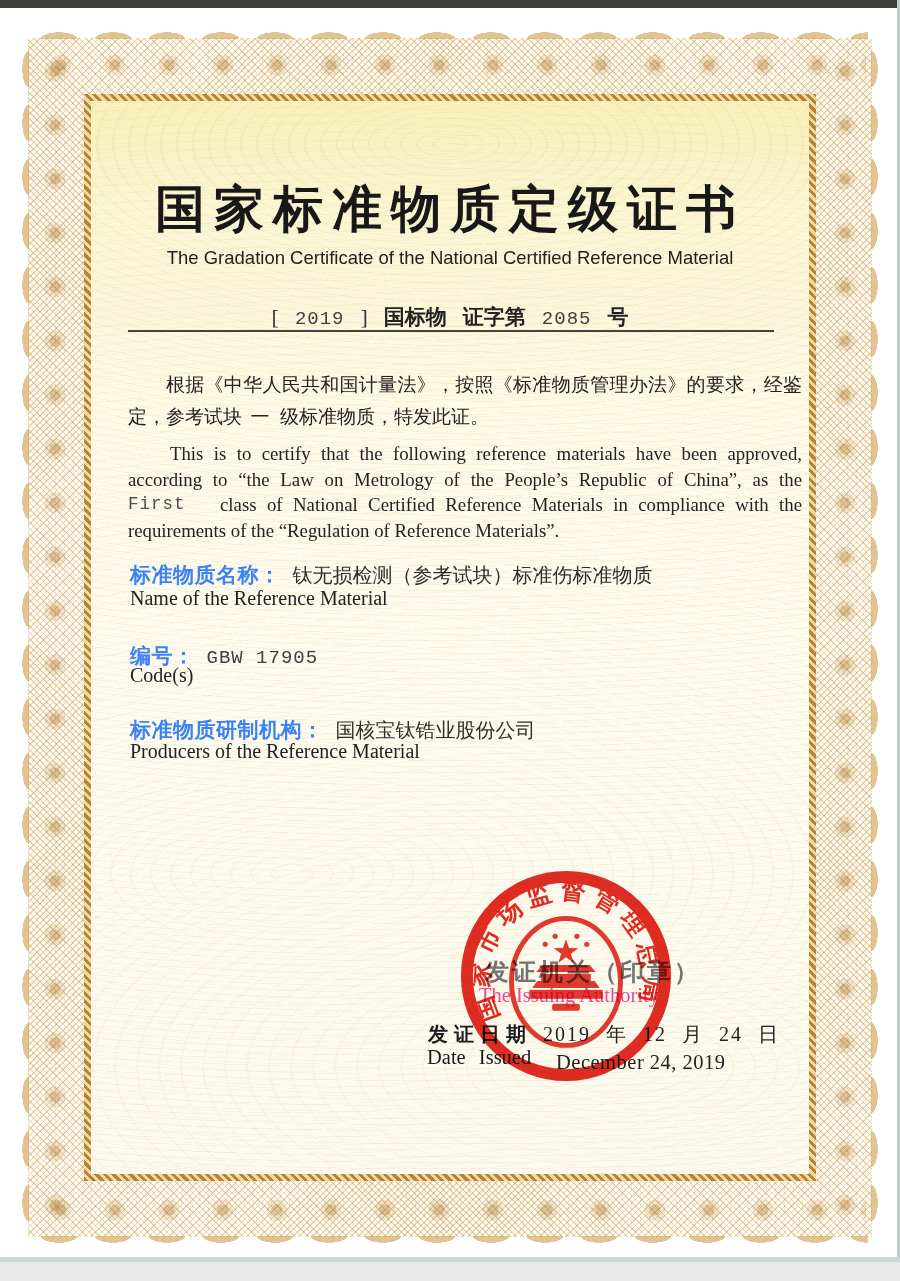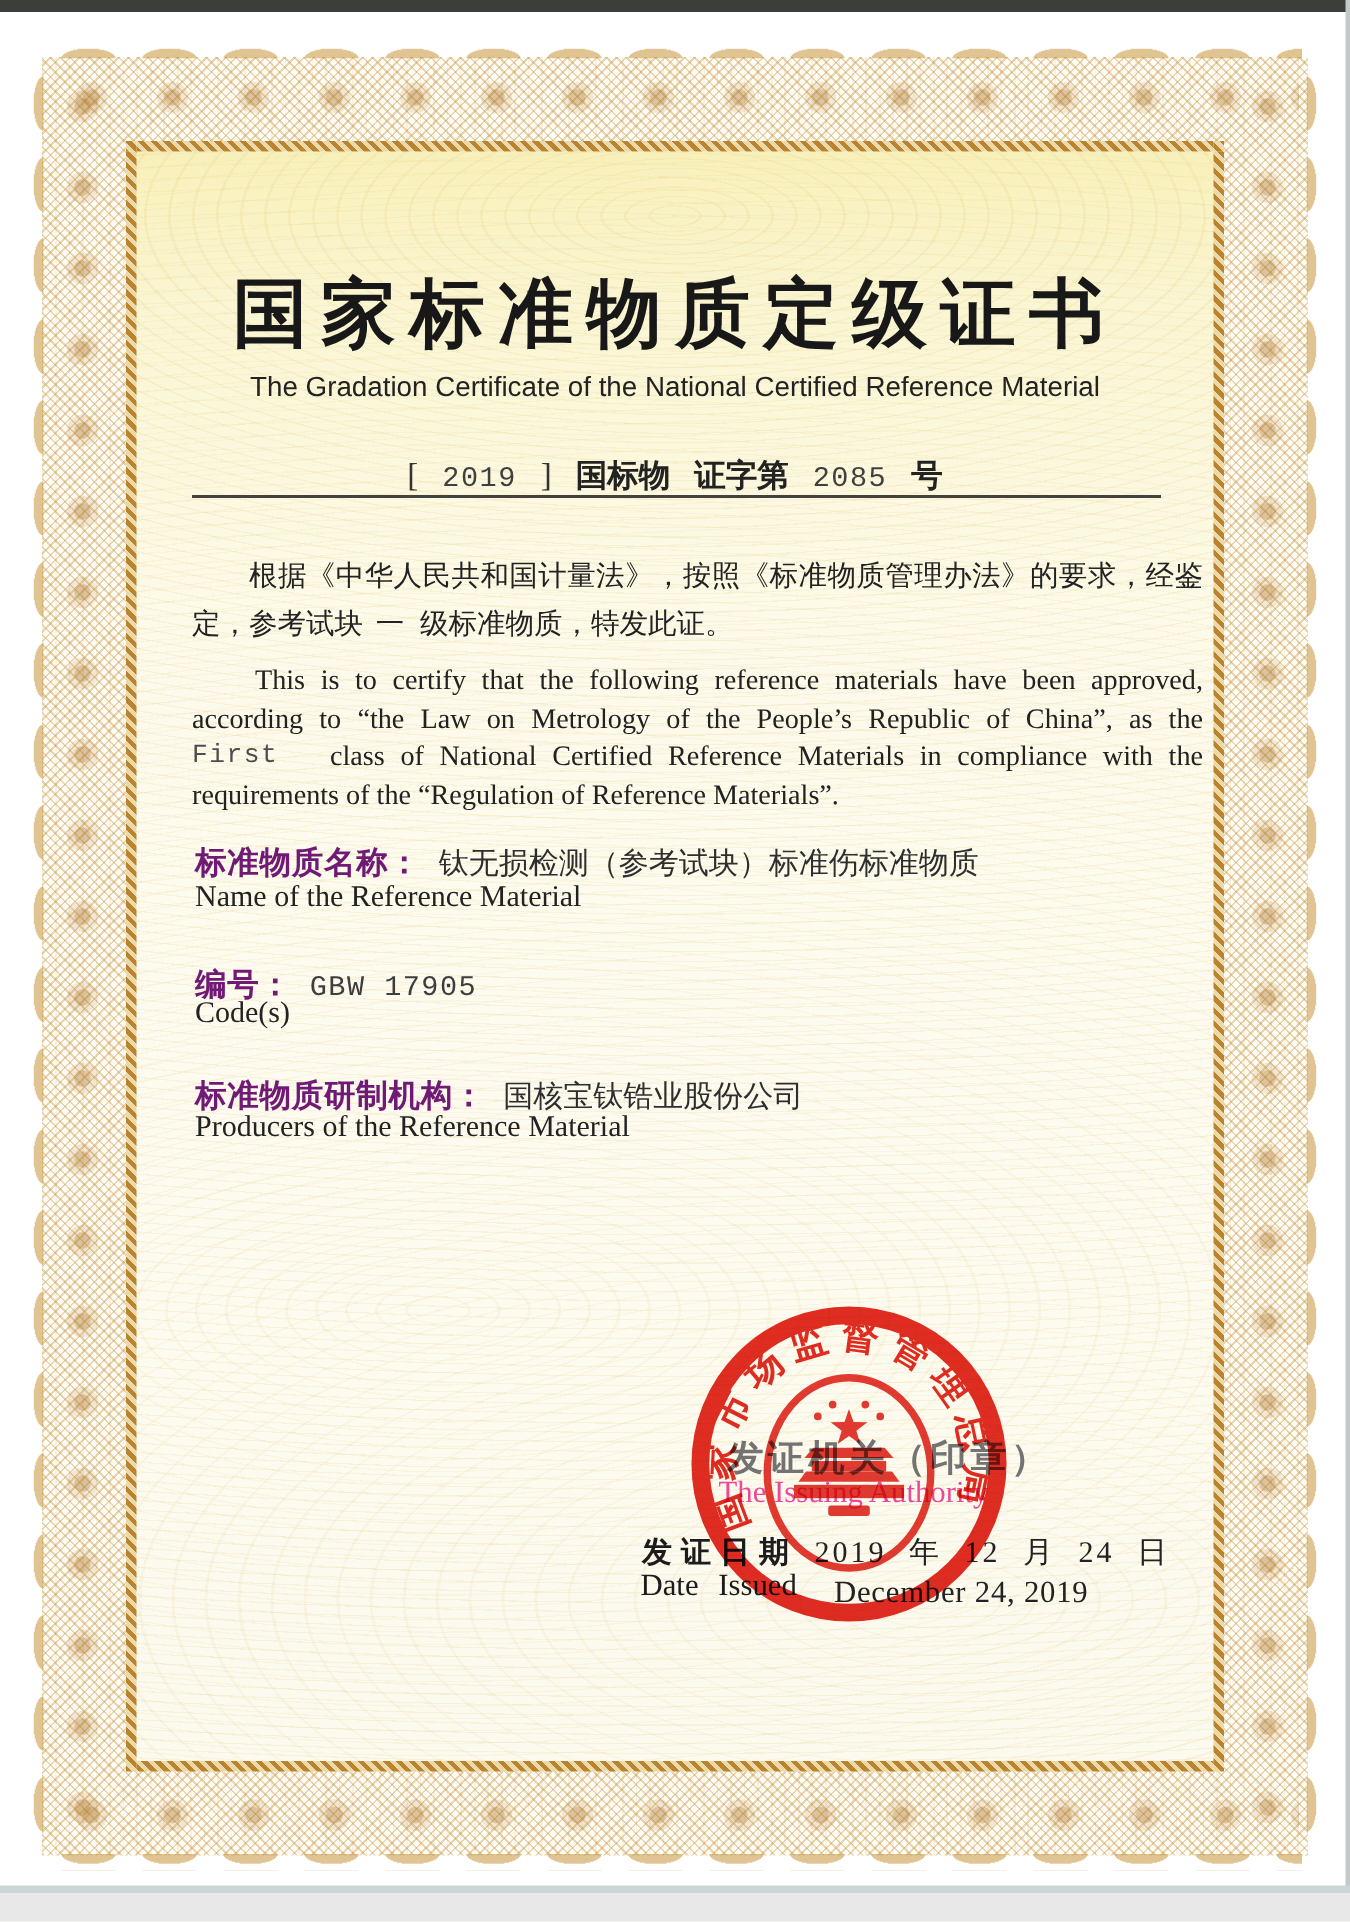--- a/index.html
+++ b/index.html
@@ -72,21 +72,21 @@
   .grade-cn{margin:0 .55em 0 .45em;}
   .para-en{top:441px;left:128px;width:674px;font-size:18.8px;line-height:25.5px;color:#222;}
   .pe-l1{padding-left:42px;text-align:justify;text-align-last:justify;}
   .pe-l2{text-align:justify;text-align-last:justify;}
   .pe-l3{display:flex;}
   .grade-en{width:92px;flex:0 0 92px;font-family:Liberation Mono, monospace;font-size:17.5px;
     color:#4e4e4e;letter-spacing:1px;}
   .pe-l3-rest{flex:1;text-align:justify;text-align-last:justify;}
 
   .field{left:130px;width:674px;}
-  .f-label{font-size:21px;font-weight:bold;color:#701a75;letter-spacing:.5px;}
+  .f-label{font-size:21px;font-weight:bold;color:#3b82f6;letter-spacing:.5px;}
   .f-value{font-size:20px;color:#2e2e2e;margin-left:8px;}
   .f-value.mono{font-family:"Liberation Mono",monospace;font-size:19px;color:#3e3e3e;letter-spacing:1px;}
   .f-en{font-size:20px;color:#222;}
 
   .auth-cn{left:485px;top:956px;font-size:24px;font-weight:bold;letter-spacing:3px;color:#737373;}
   .auth-en{left:479px;top:984px;font-size:20.5px;color:#ec4899;}
   .date-label-cn{left:428px;top:1021px;font-size:20px;font-weight:bold;letter-spacing:6px;color:#1c1c1c;}
   .date-value-cn{left:543px;top:1021px;font-size:20px;letter-spacing:2px;word-spacing:8px;color:#222;}
   .date-label-en{left:427px;top:1046px;font-size:20.5px;word-spacing:8px;color:#1c1c1c;}
   .date-value-en{left:556px;top:1051px;font-size:20.5px;letter-spacing:.5px;color:#222;}

